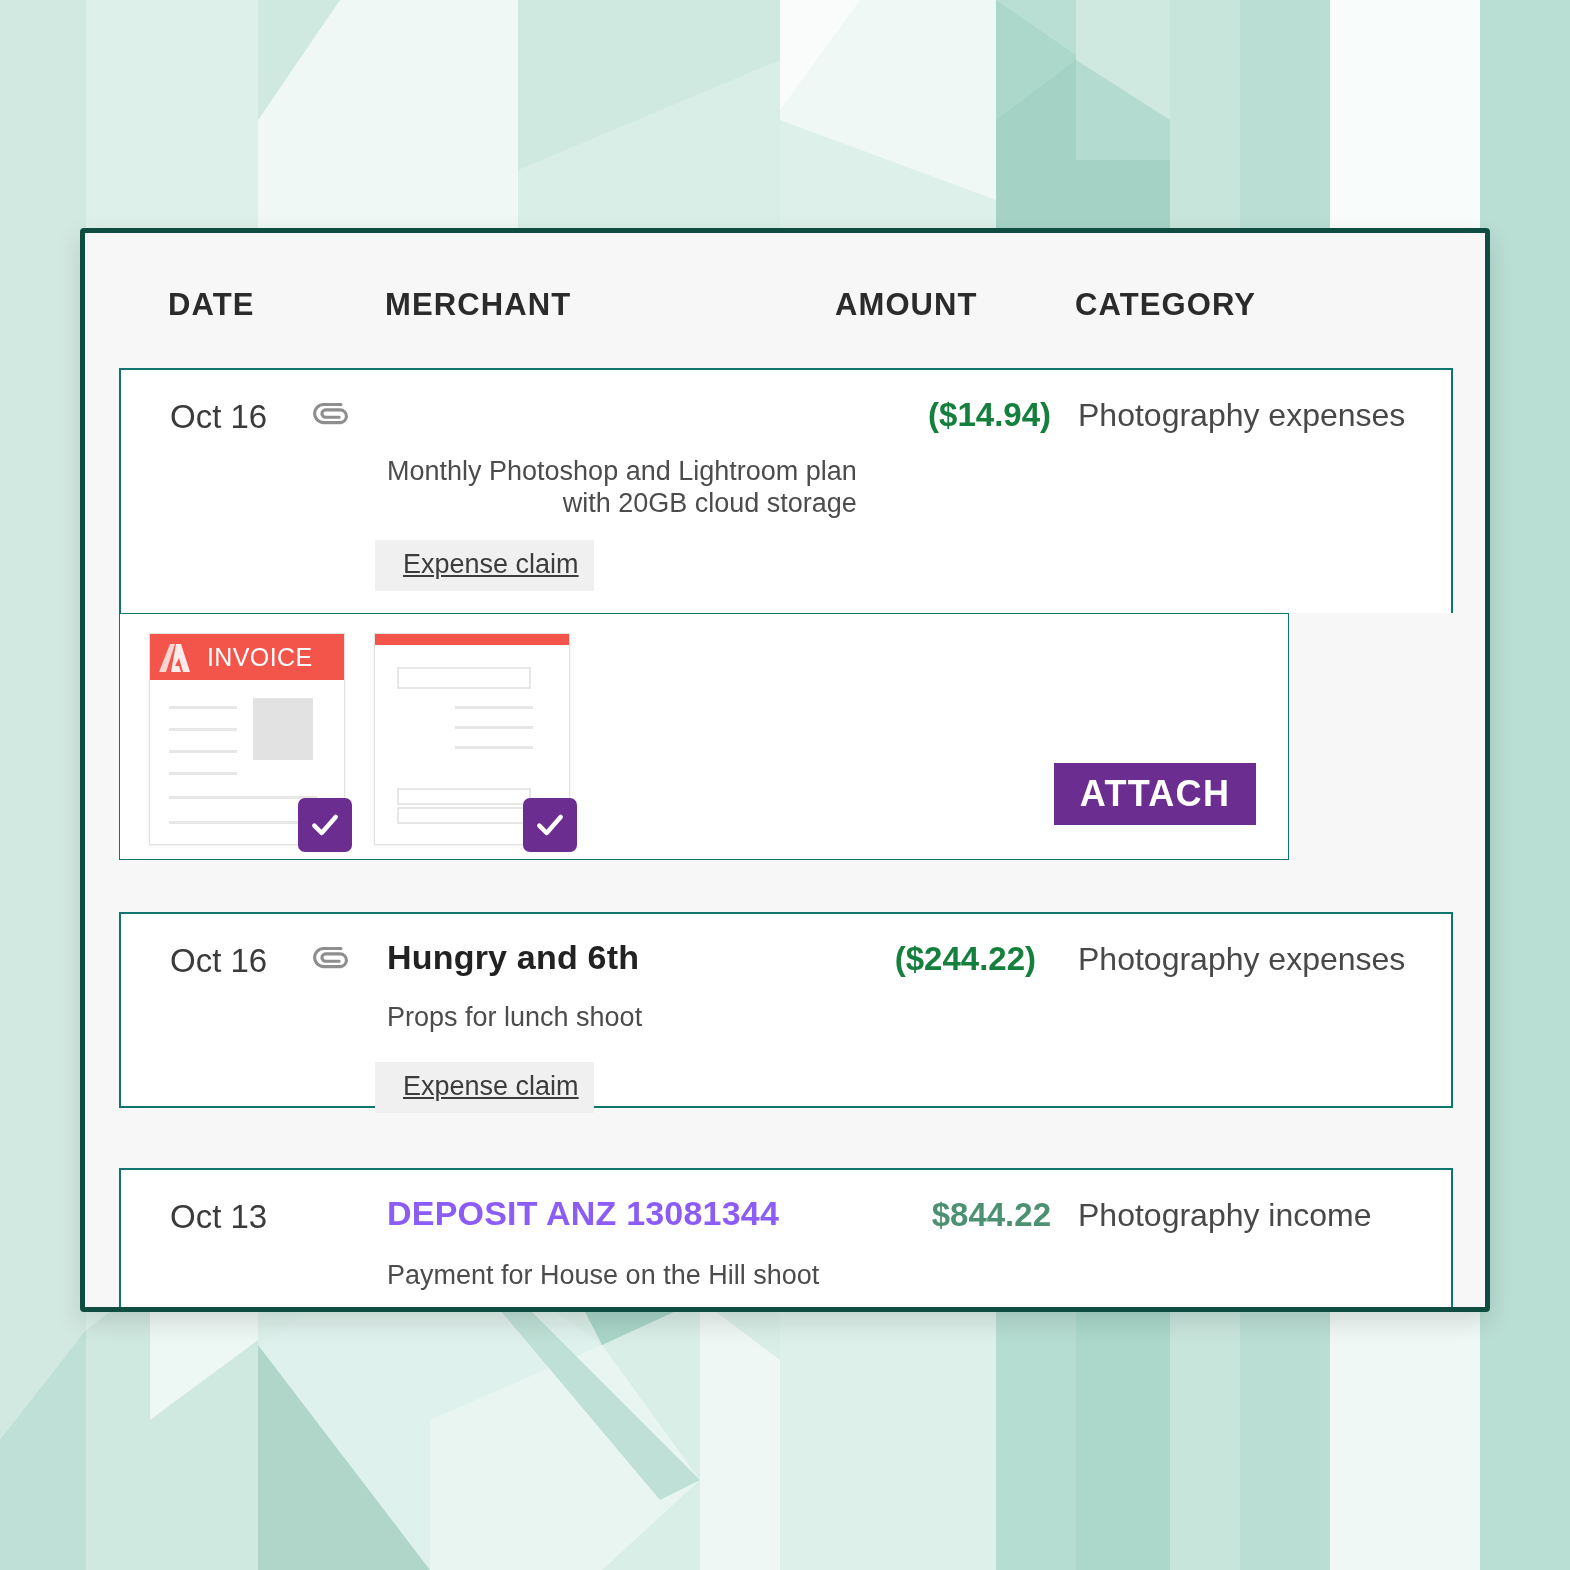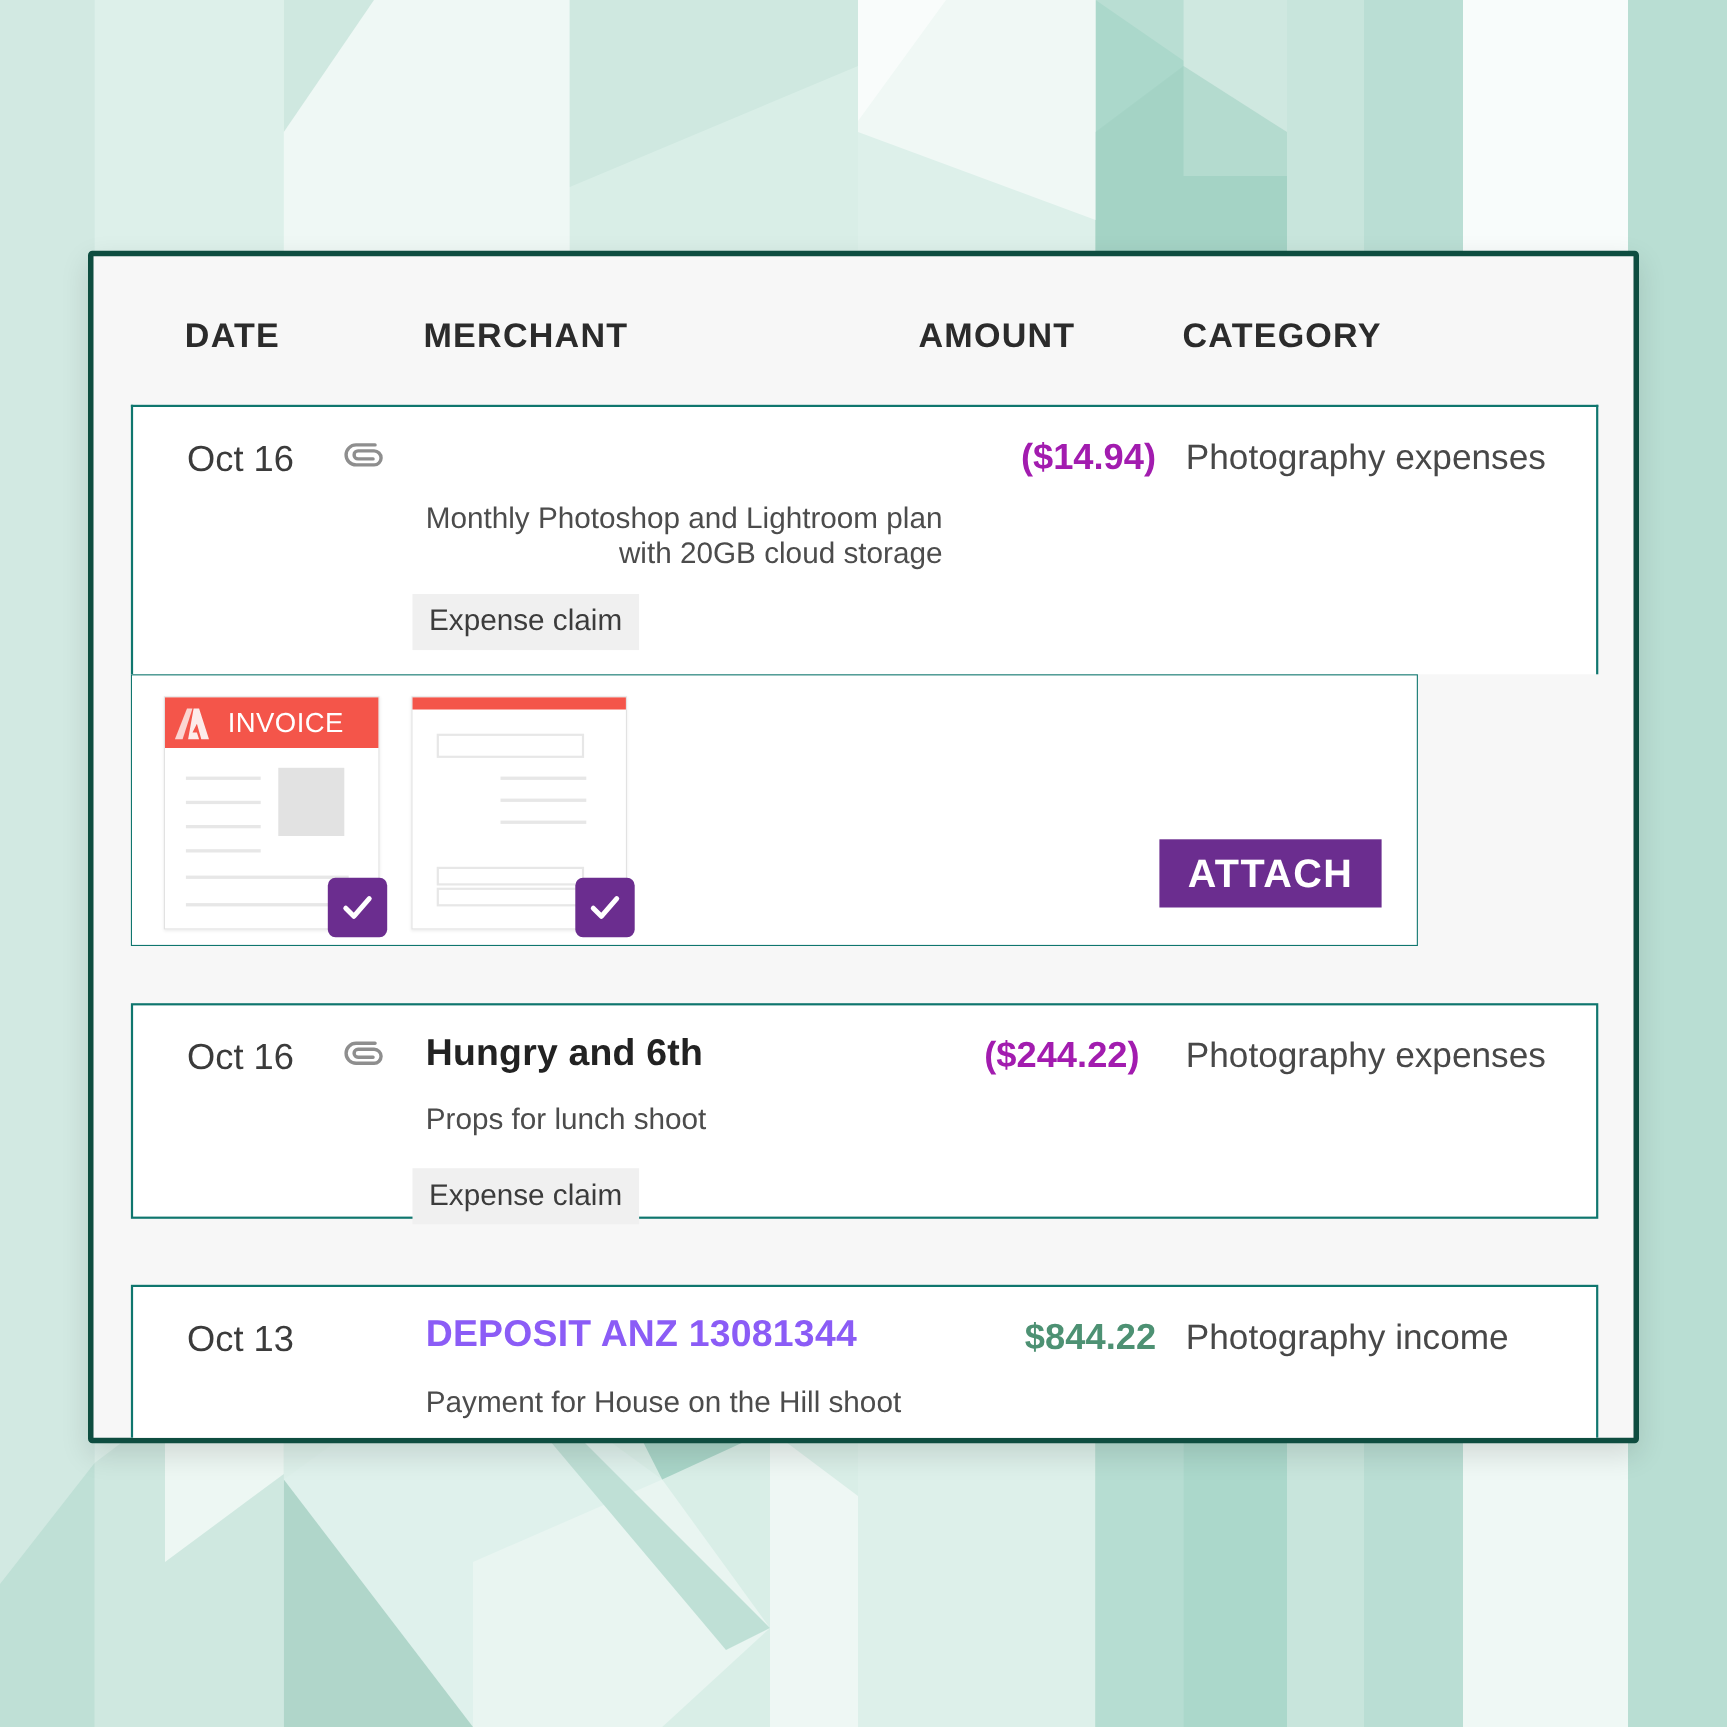--- a/index.html
+++ b/index.html
@@ -79,41 +79,42 @@
     width: 40px; height: 30px;
   }
   .merchant {
     position: absolute; left: 266px; top: 24px;
     font-size: 34px; font-weight: 700; color: #222;
     letter-spacing: .2px;
   }
   .merchant.income { color: #8b5cf6; }
   .amount {
     position: absolute; top: 26px;
-    font-size: 33px; font-weight: 700; color: #a21caf;
+    font-size: 33px; font-weight: 700; color: #15803d;
     width: 230px; text-align: right;
   }
   .amount.income { color: #4d9173; }
   .category {
     position: absolute; left: 957px; top: 27px;
     font-size: 32px; color: #484848; font-weight: 400;
   }
   .desc {
     position: absolute; left: 266px;
     font-size: 27px; line-height: 1.18;
     color: #4c4c4c; font-weight: 400;
     white-space: pre-line;
     text-align: right;
   }
   .tag {
     position: absolute; left: 254px;
     background: #f0f0f0;
-    padding: 9px 15px 11px 15px;
+    padding: 9px 15px 11px 28px;
     font-size: 27px; color: #3c3c3c;
     display: inline-block;
+    text-decoration: underline;
   }
 
   
   .txn-1 .amount { left: 700px; }
   .txn-1 .desc   { top: 86px; }
   .txn-1 .tag    { top: 170px; }
   
   .txn-2 .amount { left: 685px; }
   .txn-2 .desc   { top: 88px; }
   .txn-2 .tag    { top: 148px; }

